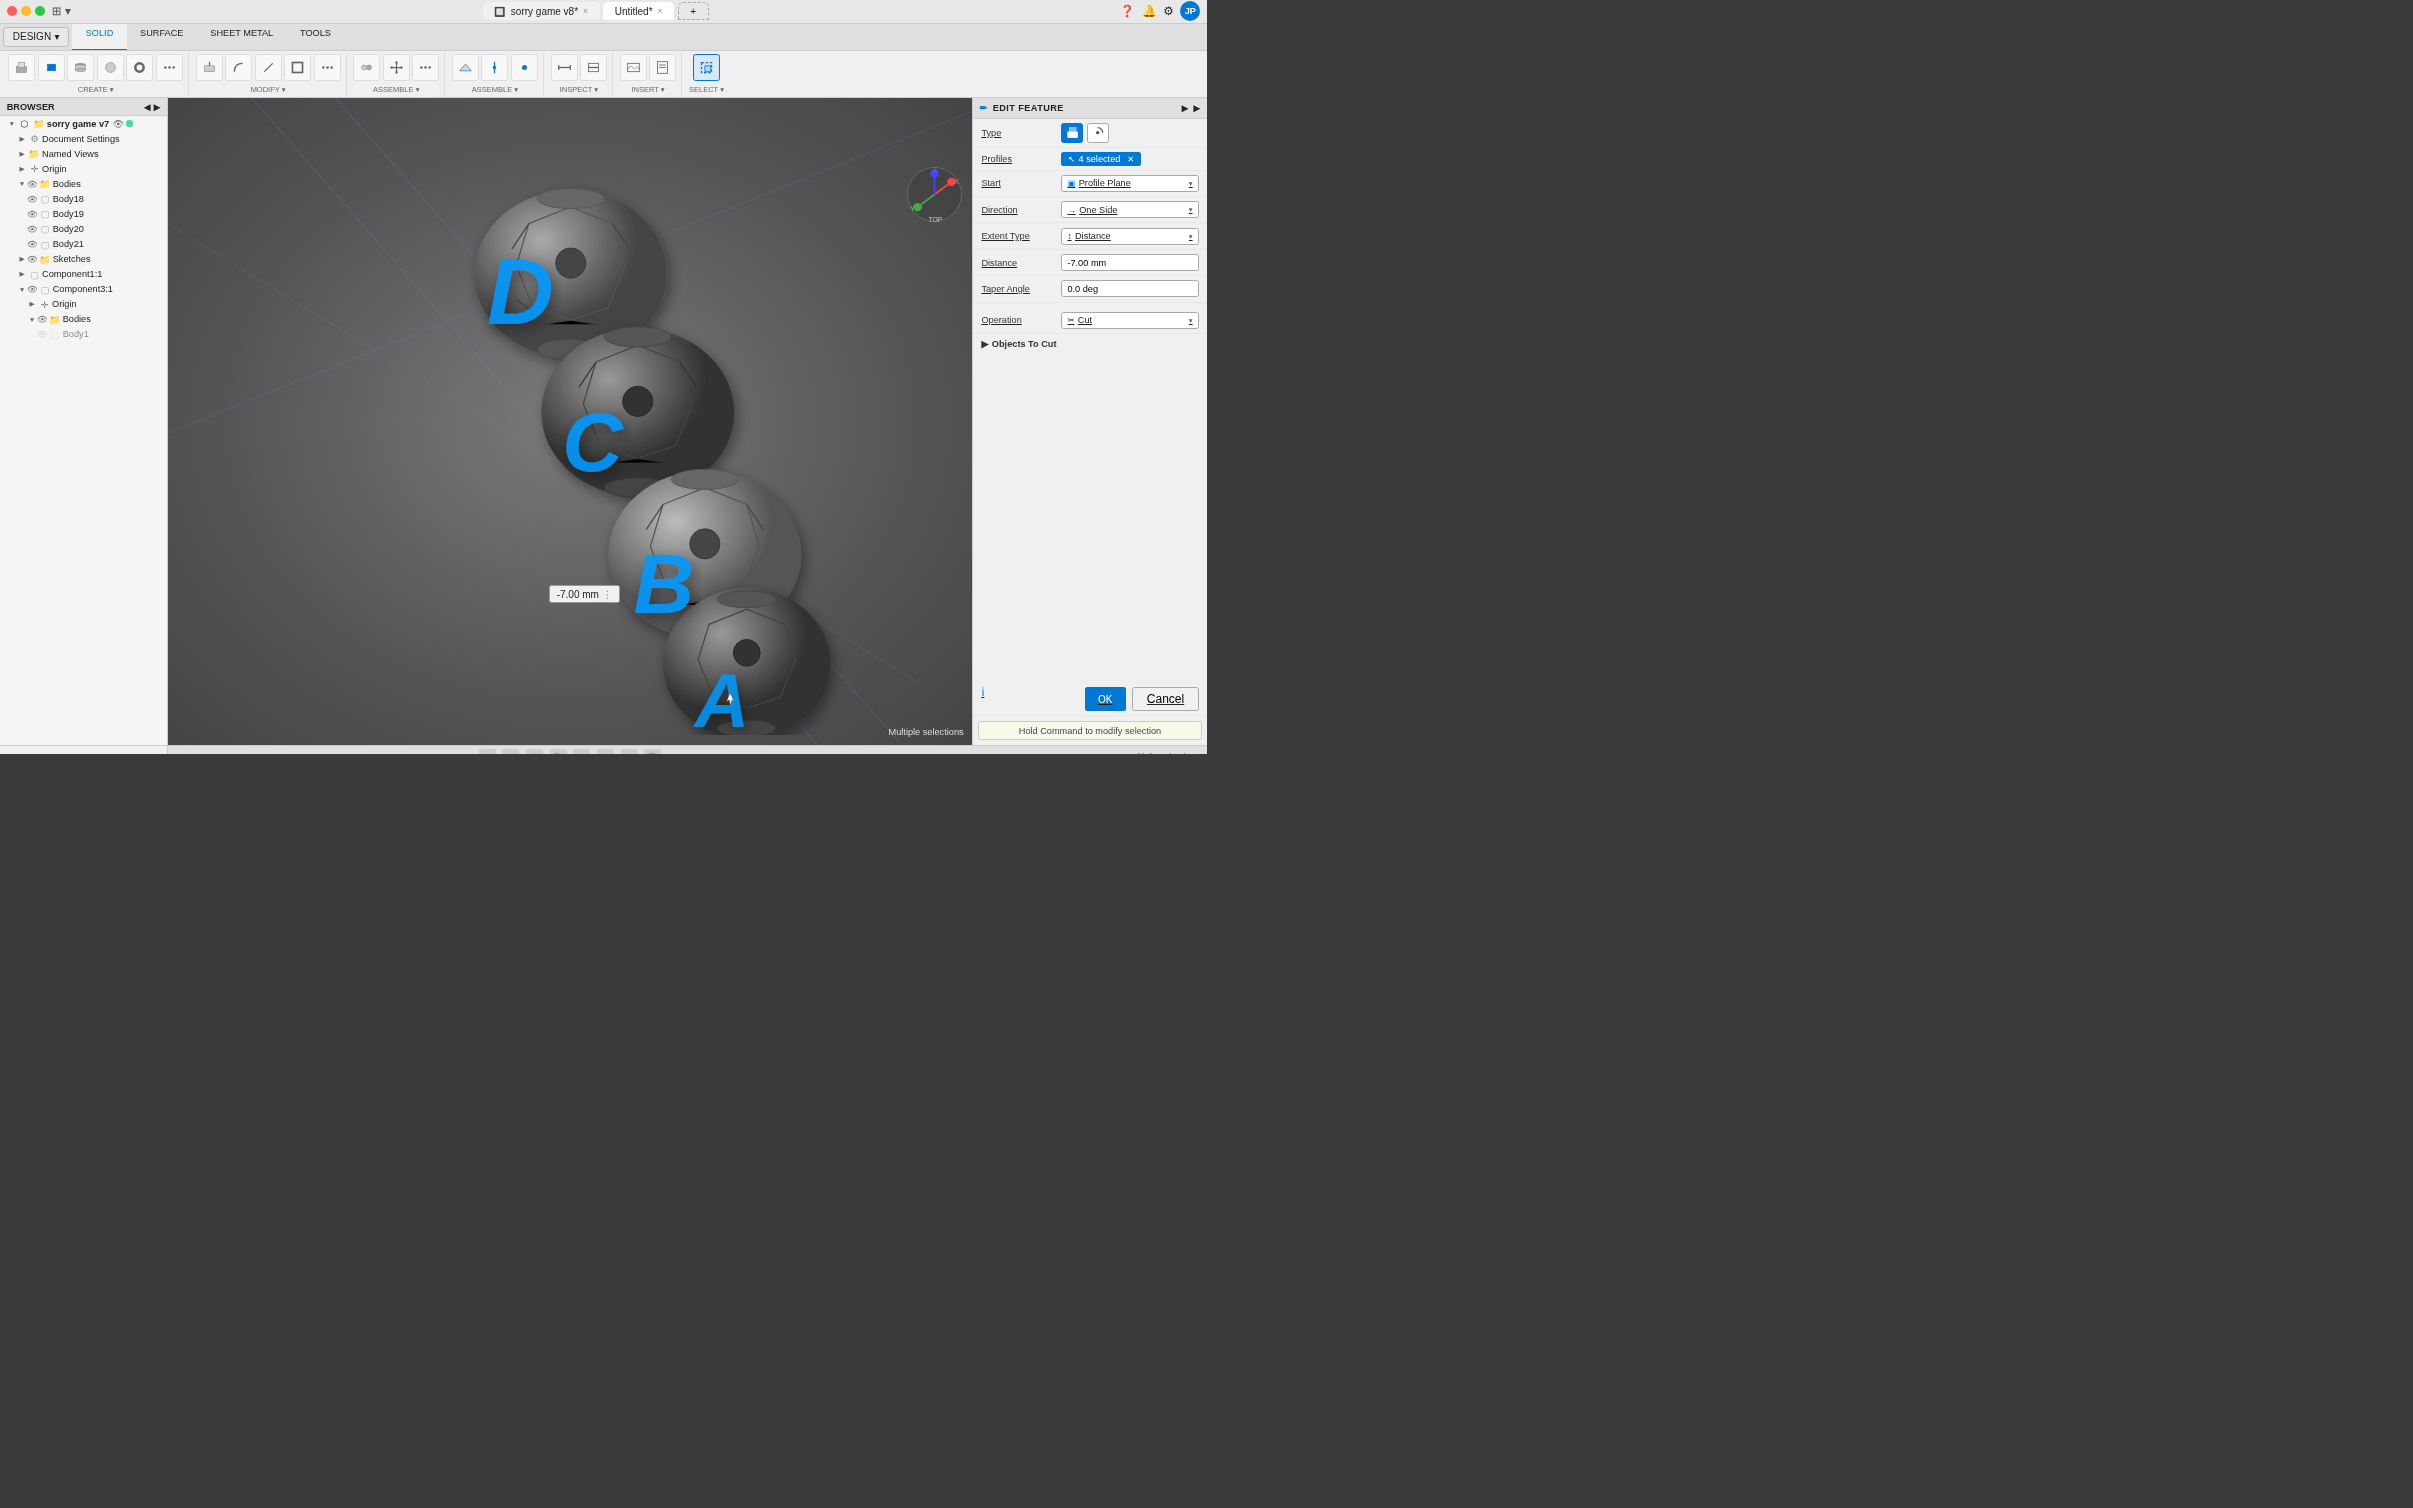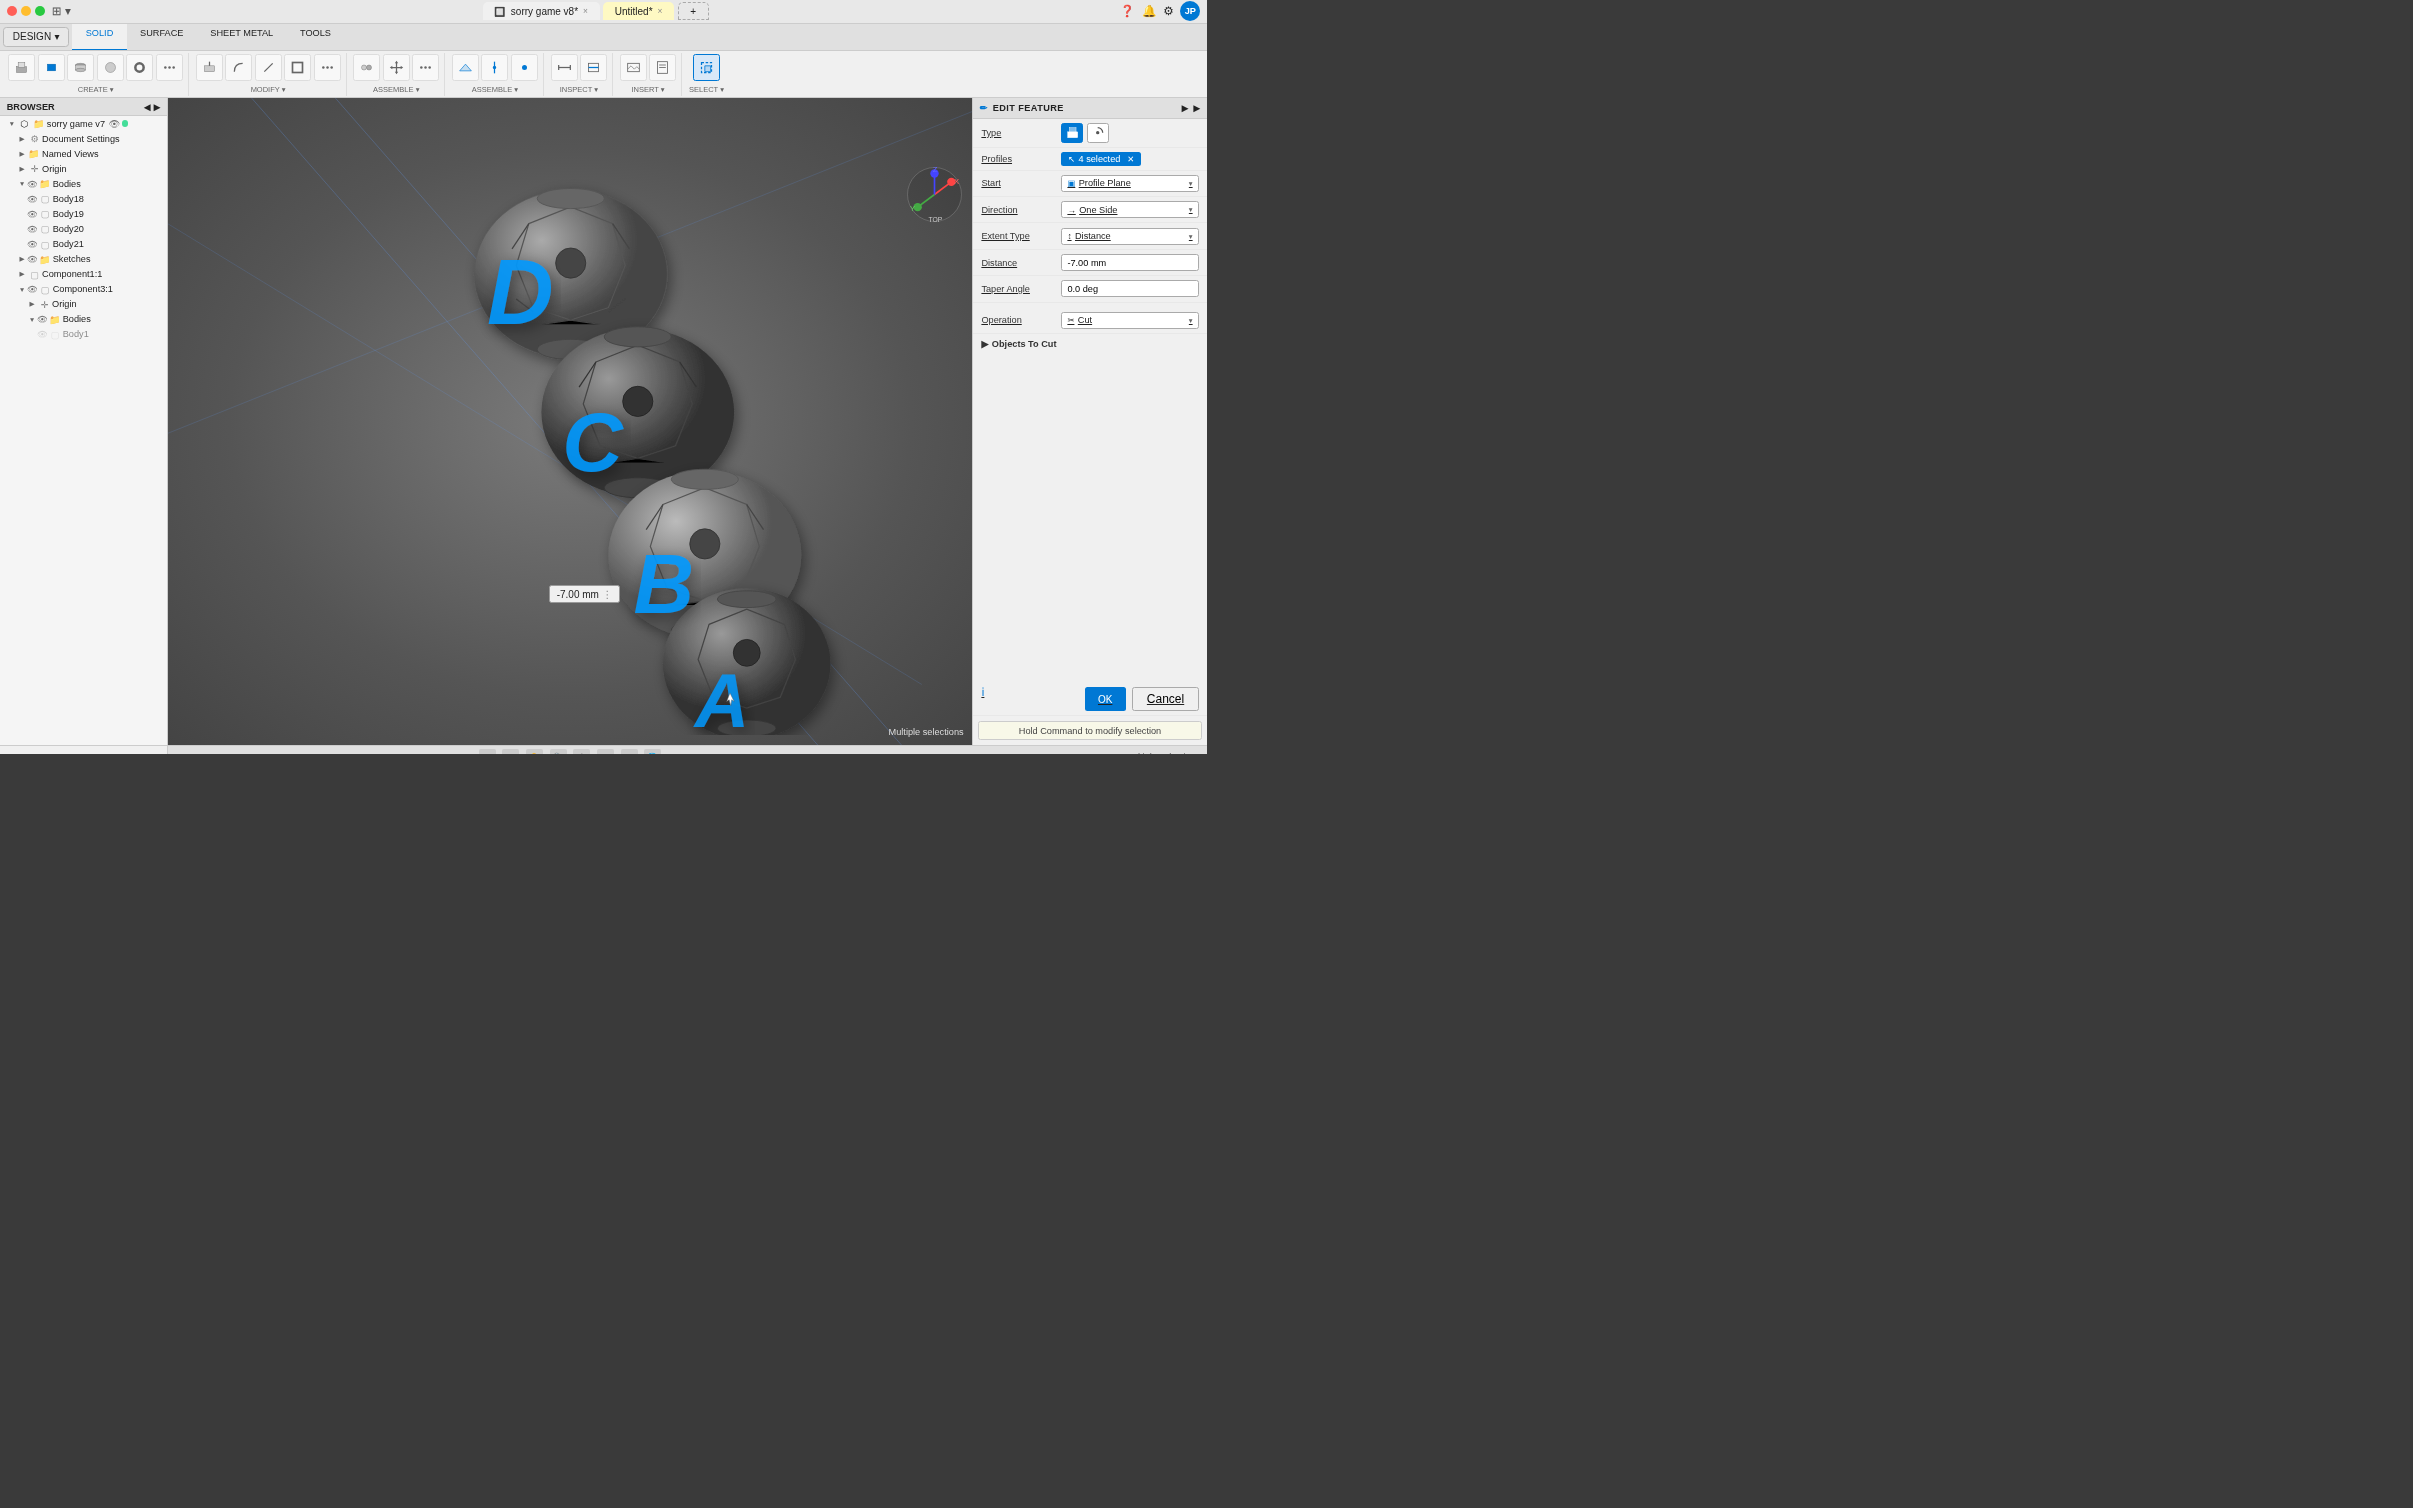--- a/index.html
+++ b/index.html
@@ -6,21 +6,21 @@
     body { font-family: -apple-system, BlinkMacSystemFont, 'Segoe UI', sans-serif; font-size: 10px; background: #3a3a3a; color: #222; overflow: hidden; width: 1207px; height: 754px; }
 
     
     #titlebar { display: flex; align-items: center; background: #e8e8e8; height: 23.5px; padding: 0 6.7px; gap: 6.7px; border-bottom: 0.8px solid #ccc; }
     #titlebar .window-controls { display: flex; gap: 4.2px; }
     .wc { width: 10px; height: 10px; border-radius: 50%; }
     .wc.close { background: #ff5f57; }
     .wc.min { background: #ffbd2e; }
     .wc.max { background: #28c941; }
     .tab-bar { display: flex; gap: 3.4px; flex: 1; justify-content: center; }
-    .tab { background: #fef9c3; border-radius: 5px 5px 0 0; padding: 2.5px 11.7px; font-size: 10px; display: flex; align-items: center; gap: 5px; cursor: pointer; }
+    .tab { background: #ffffff; border-radius: 5px 5px 0 0; padding: 2.5px 11.7px; font-size: 10px; display: flex; align-items: center; gap: 5px; cursor: pointer; }
     .tab.active { background: #f0f0f0; }
     .tab-close { color: #888; font-size: 8.4px; cursor: pointer; }
     .titlebar-right { display: flex; align-items: center; gap: 6.7px; margin-left: auto; }
 
     
     #toolbar { background: #f0f0f0; border-bottom: 0.8px solid #ccc; }
     .toolbar-tabs { display: flex; background: #e0e0e0; border-bottom: 0.8px solid #ccc; }
     .toolbar-tab { padding: 4.2px 13.4px; font-size: 9.2px; cursor: pointer; border-bottom: 1.7px solid transparent; }
     .toolbar-tab.active { border-bottom: 1.7px solid #0078d4; color: #0078d4; background: #f0f0f0; }
     .toolbar-groups { display: flex; align-items: stretch; padding: 1.7px 3.4px; gap: 1.7px; }
@@ -39,21 +39,21 @@
     #browser { width: 168px; background: #f5f5f5; border-right: 0.8px solid #ccc; display: flex; flex-direction: column; }
     .browser-header { background: #e0e0e0; padding: 3.4px 6.7px; font-size: 9.2px; font-weight: bold; display: flex; align-items: center; justify-content: space-between; border-bottom: 0.8px solid #ccc; }
     .tree-item { display: flex; align-items: center; padding: 1.7px 0; font-size: 9.2px; cursor: pointer; white-space: nowrap; }
     .tree-indent-1 { padding-left: 6.7px; }
     .tree-indent-2 { padding-left: 17px; }
     .tree-indent-3 { padding-left: 27px; }
     .tree-indent-4 { padding-left: 37px; }
     .tree-chevron { width: 10px; height: 10px; display: inline-flex; align-items: center; justify-content: center; font-size: 6.7px; color: #666; }
     .tree-icon { width: 11.7px; height: 11.7px; margin: 0 1.7px; display: inline-flex; align-items: center; justify-content: center; }
     .tree-label { font-size: 9.2px; }
-    .tree-label.active { font-weight: normal; }
+    .tree-label.active { font-weight: bold; }
 
     
     #viewport { flex: 1; background: #6a6a6a; position: relative; overflow: hidden;
       background-image:
         linear-gradient(rgba(255,255,255,0.07) 0.8px, transparent 0.8px),
         linear-gradient(90deg, rgba(255,255,255,0.07) 0.8px, transparent 0.8px);
       background-size: 34px 34px;
     }
     .viewport-bg {
       position: absolute; inset: 0;

